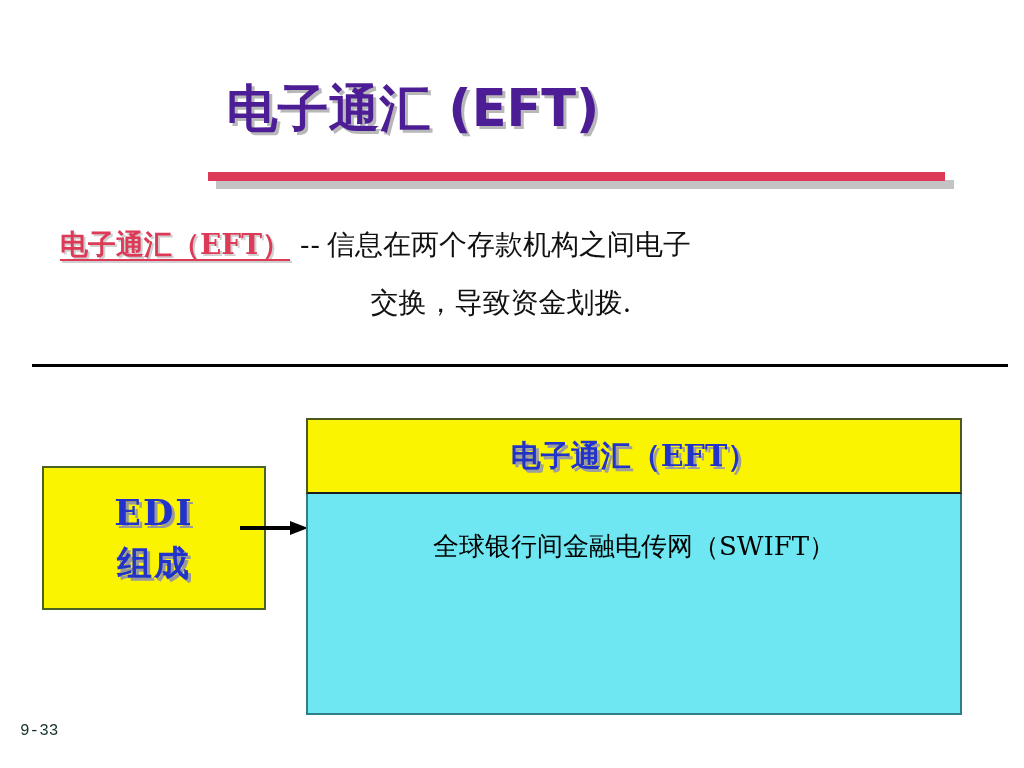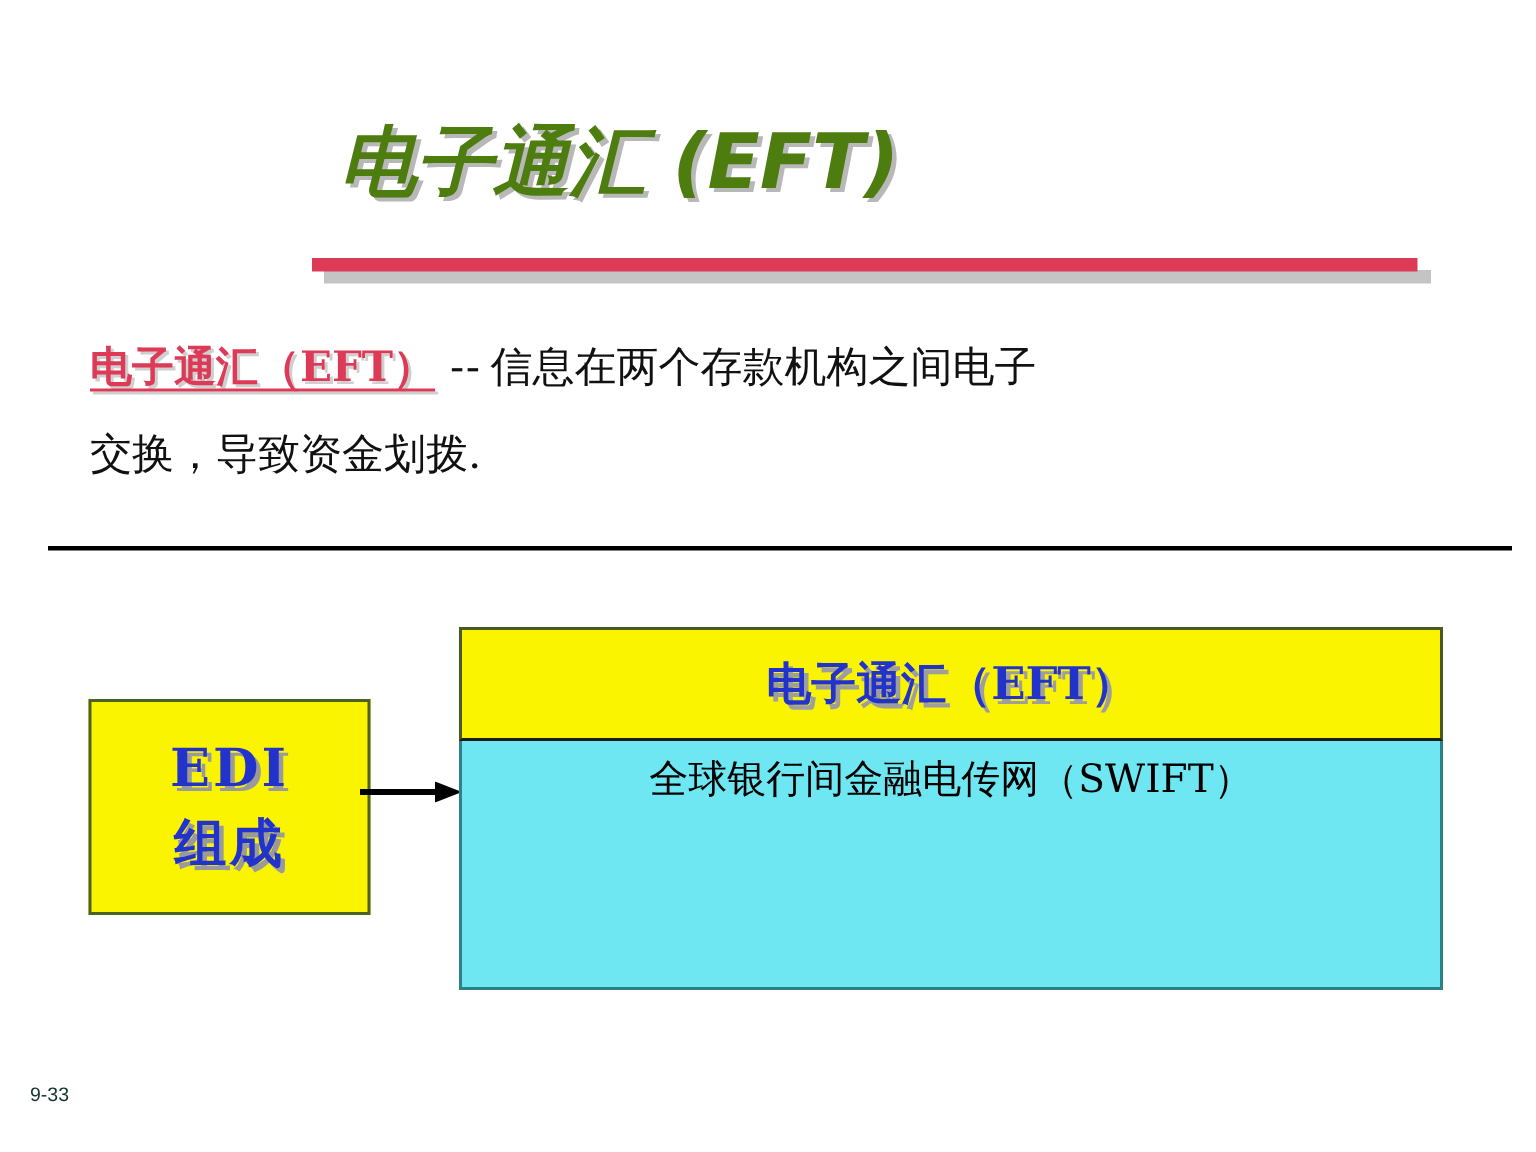--- a/index.html
+++ b/index.html
@@ -25,24 +25,23 @@
     position: absolute;
     left: 0;
     top: 78px;
     width: 826px;
     text-align: center;
     font-family: "DejaVu Sans", sans-serif;
     font-weight: bold;
     font-size: 51px;
     line-height: 62px;
     letter-spacing: 0px;
-    color: #4d7c0f;
+    color: #4c1d95;
     text-shadow: 3px 3px 0 #b8b8b8;
     white-space: nowrap;
-    font-style: italic;
   }
 
   
   #title-rule-shadow {
     position: absolute;
     left: 216px;
     top: 180px;
     width: 738px;
     height: 9px;
     background: #c4c4c4;
@@ -67,21 +66,21 @@
     line-height: 58px;
     color: #111111;
   }
   #subtitle .line1 {
     display: block;
     text-align: left;
     white-space: nowrap;
   }
   #subtitle .line2 {
     display: block;
-    text-align: left;
+    text-align: center;
     padding-right: 28px;
     white-space: nowrap;
   }
   .term-red {
     color: #DC3A57;
     font-weight: bold;
     text-decoration: underline;
     text-underline-offset: 5px;
     text-shadow: 2px 2px 0 #cfcfcf;
     font-family: "DejaVu Serif", serif;
@@ -99,30 +98,29 @@
     width: 976px;
     height: 3px;
     background: #000000;
   }
 
   
   #edi-box {
     position: absolute;
     left: 42px;
     top: 466px;
-    width: 188px;
+    width: 224px;
     height: 144px;
     background: #FBF400;
     border: 2px solid #4a6320;
     box-sizing: border-box;
     display: flex;
     flex-direction: column;
     align-items: center;
     justify-content: center;
-    margin-left: 17px;
   }
   #edi-box .edi-line {
     font-family: "DejaVu Serif", serif;
     font-weight: bold;
     font-size: 35px;
     line-height: 50px;
     color: #2233CC;
     text-shadow: 3px 3px 0 #9a9a9a;
     letter-spacing: 2px;
   }
@@ -157,44 +155,45 @@
   }
   #eft-header-text {
     font-family: "DejaVu Serif", serif;
     font-weight: bold;
     font-size: 30px;
     color: #2233CC;
     text-shadow: 3px 3px 0 #9e9e9e;
     white-space: nowrap;
   }
   #eft-body {
-    height: 166px;
+    height: 221px;
     background: #6EE7F2;
     border: 2px solid #2f7f86;
     border-top: none;
     box-sizing: border-box;
+    padding-top: 26px;
     display: flex;
     flex-direction: column;
     align-items: center;
   }
   #eft-body .eft-item {
     font-family: "DejaVu Serif", serif;
     font-size: 26px;
     line-height: 52px;
     color: #000000;
     white-space: nowrap;
   }
 
   
   #page-number {
     position: absolute;
     left: 20px;
     top: 722px;
-    font-family: Liberation Sans, sans-serif;
-    font-size: 13px;
+    font-family: Liberation Mono, monospace;
+    font-size: 16px;
     color: #15332e;
   }
 </style>
 </head>
 <body>
 
 <div id="slide">
 
   <div id="slide-title">电子通汇 (EFT)</div>
 

